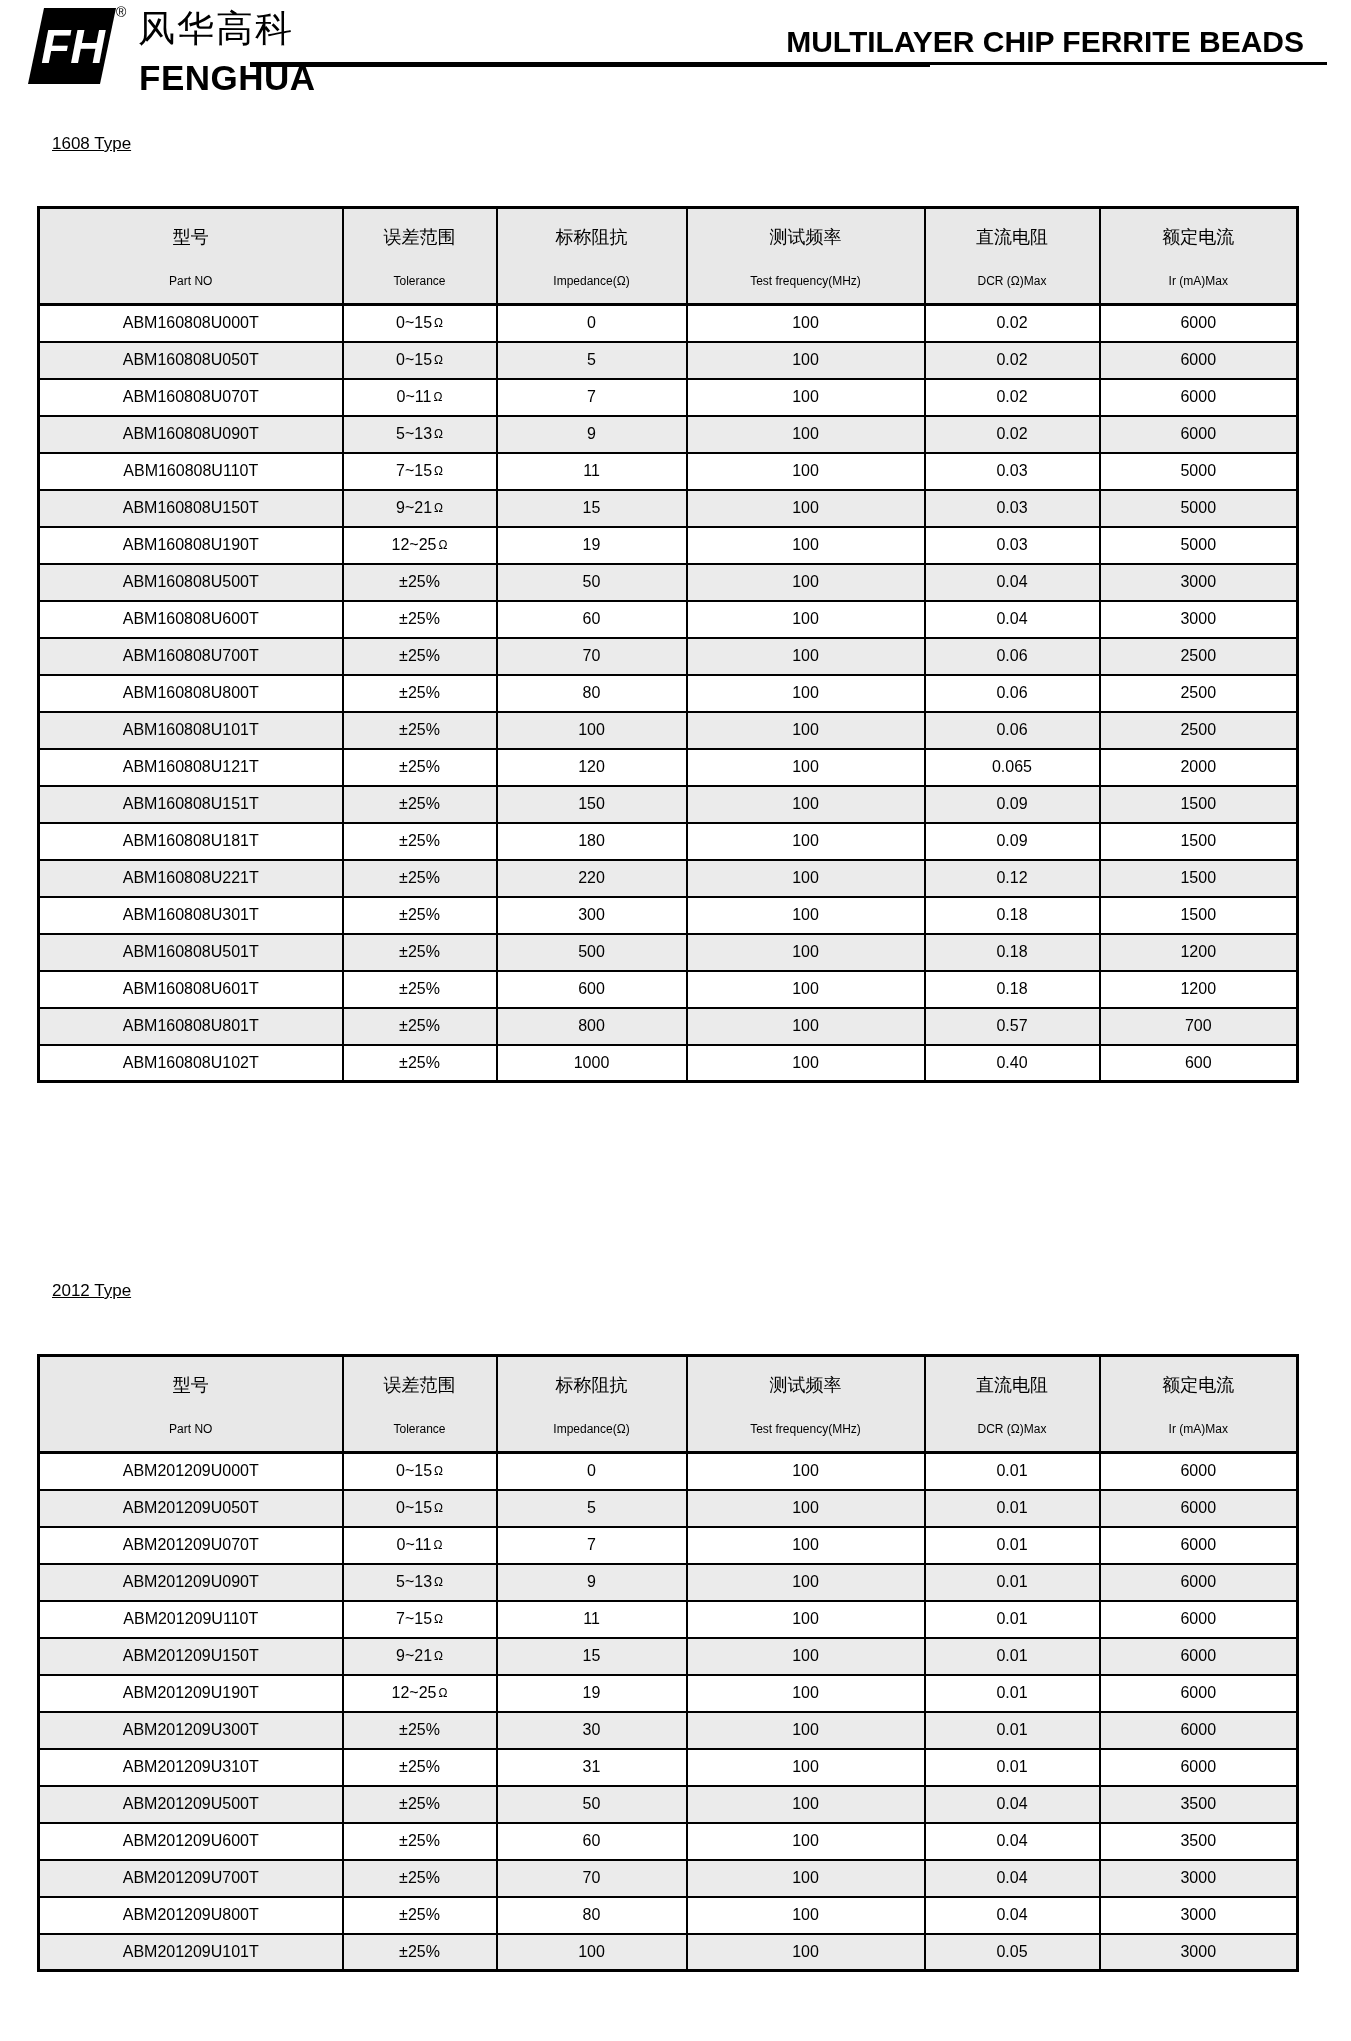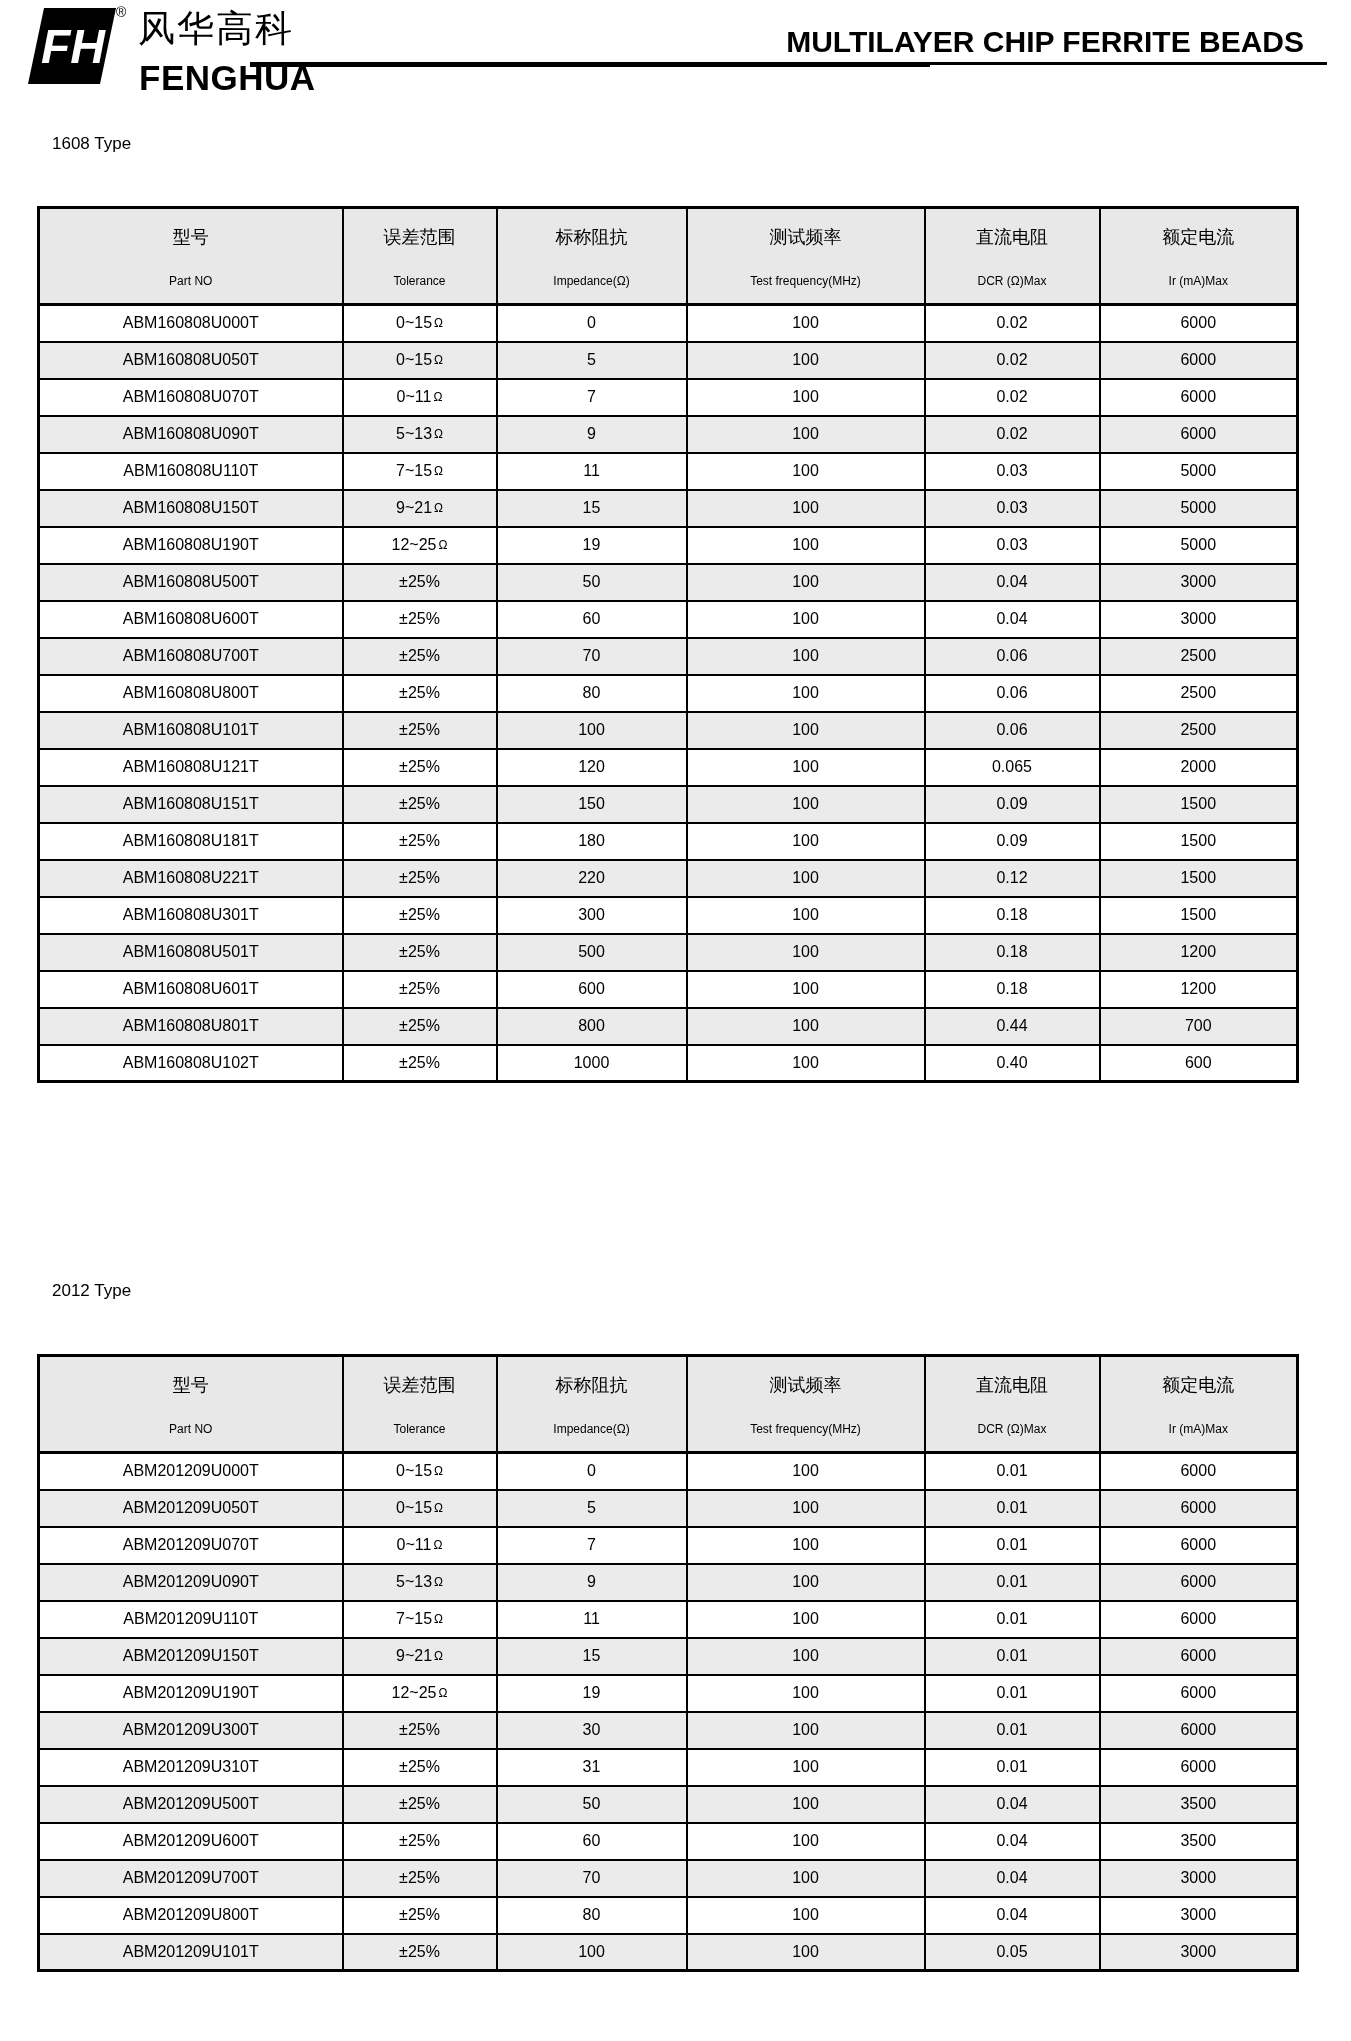--- a/index.html
+++ b/index.html
@@ -16,21 +16,21 @@
   }
   
   .logo-mark{position:absolute;left:14px;top:6px;}
   .reg{position:absolute;left:116px;top:4px;font-size:14px;}
   .brand-cn{position:absolute;left:138px;top:4px;font-size:37px;font-weight:normal;letter-spacing:2px;}
   .brand-en{position:absolute;left:139px;top:58px;font-size:35px;font-weight:bold;letter-spacing:0.5px;}
   .doc-title{position:absolute;top:25px;right:47px;font-size:30px;font-weight:bold;white-space:nowrap;}
   .rule-thick{position:absolute;top:62px;left:250px;width:680px;height:5px;background:var(--border);}
   .rule-thin{position:absolute;top:62px;left:930px;width:397px;height:3px;background:var(--border);}
   
-  .type-label{position:absolute;left:52px;font-size:17px;}
+  .type-label{position:absolute;left:52px;font-size:17px;text-decoration:underline;}
   #label1{top:134px;}
   #label2{top:1281px;}
   
   table.spec{
     position:absolute;left:37px;width:1259px;
     border-collapse:collapse;table-layout:fixed;
     border:3px solid var(--border);
     margin-top:34px;
   }
   #t1{top:172px;}
@@ -257,21 +257,21 @@
           <td>600</td>
           <td>100</td>
           <td>0.18</td>
           <td>1200</td>
         </tr>
         <tr>
           <td>ABM160808U801T</td>
           <td>±25%</td>
           <td>800</td>
           <td>100</td>
-          <td>0.44</td>
+          <td>0.57</td>
           <td>700</td>
         </tr>
         <tr>
           <td>ABM160808U102T</td>
           <td>±25%</td>
           <td>1000</td>
           <td>100</td>
           <td>0.40</td>
           <td>600</td>
         </tr>

